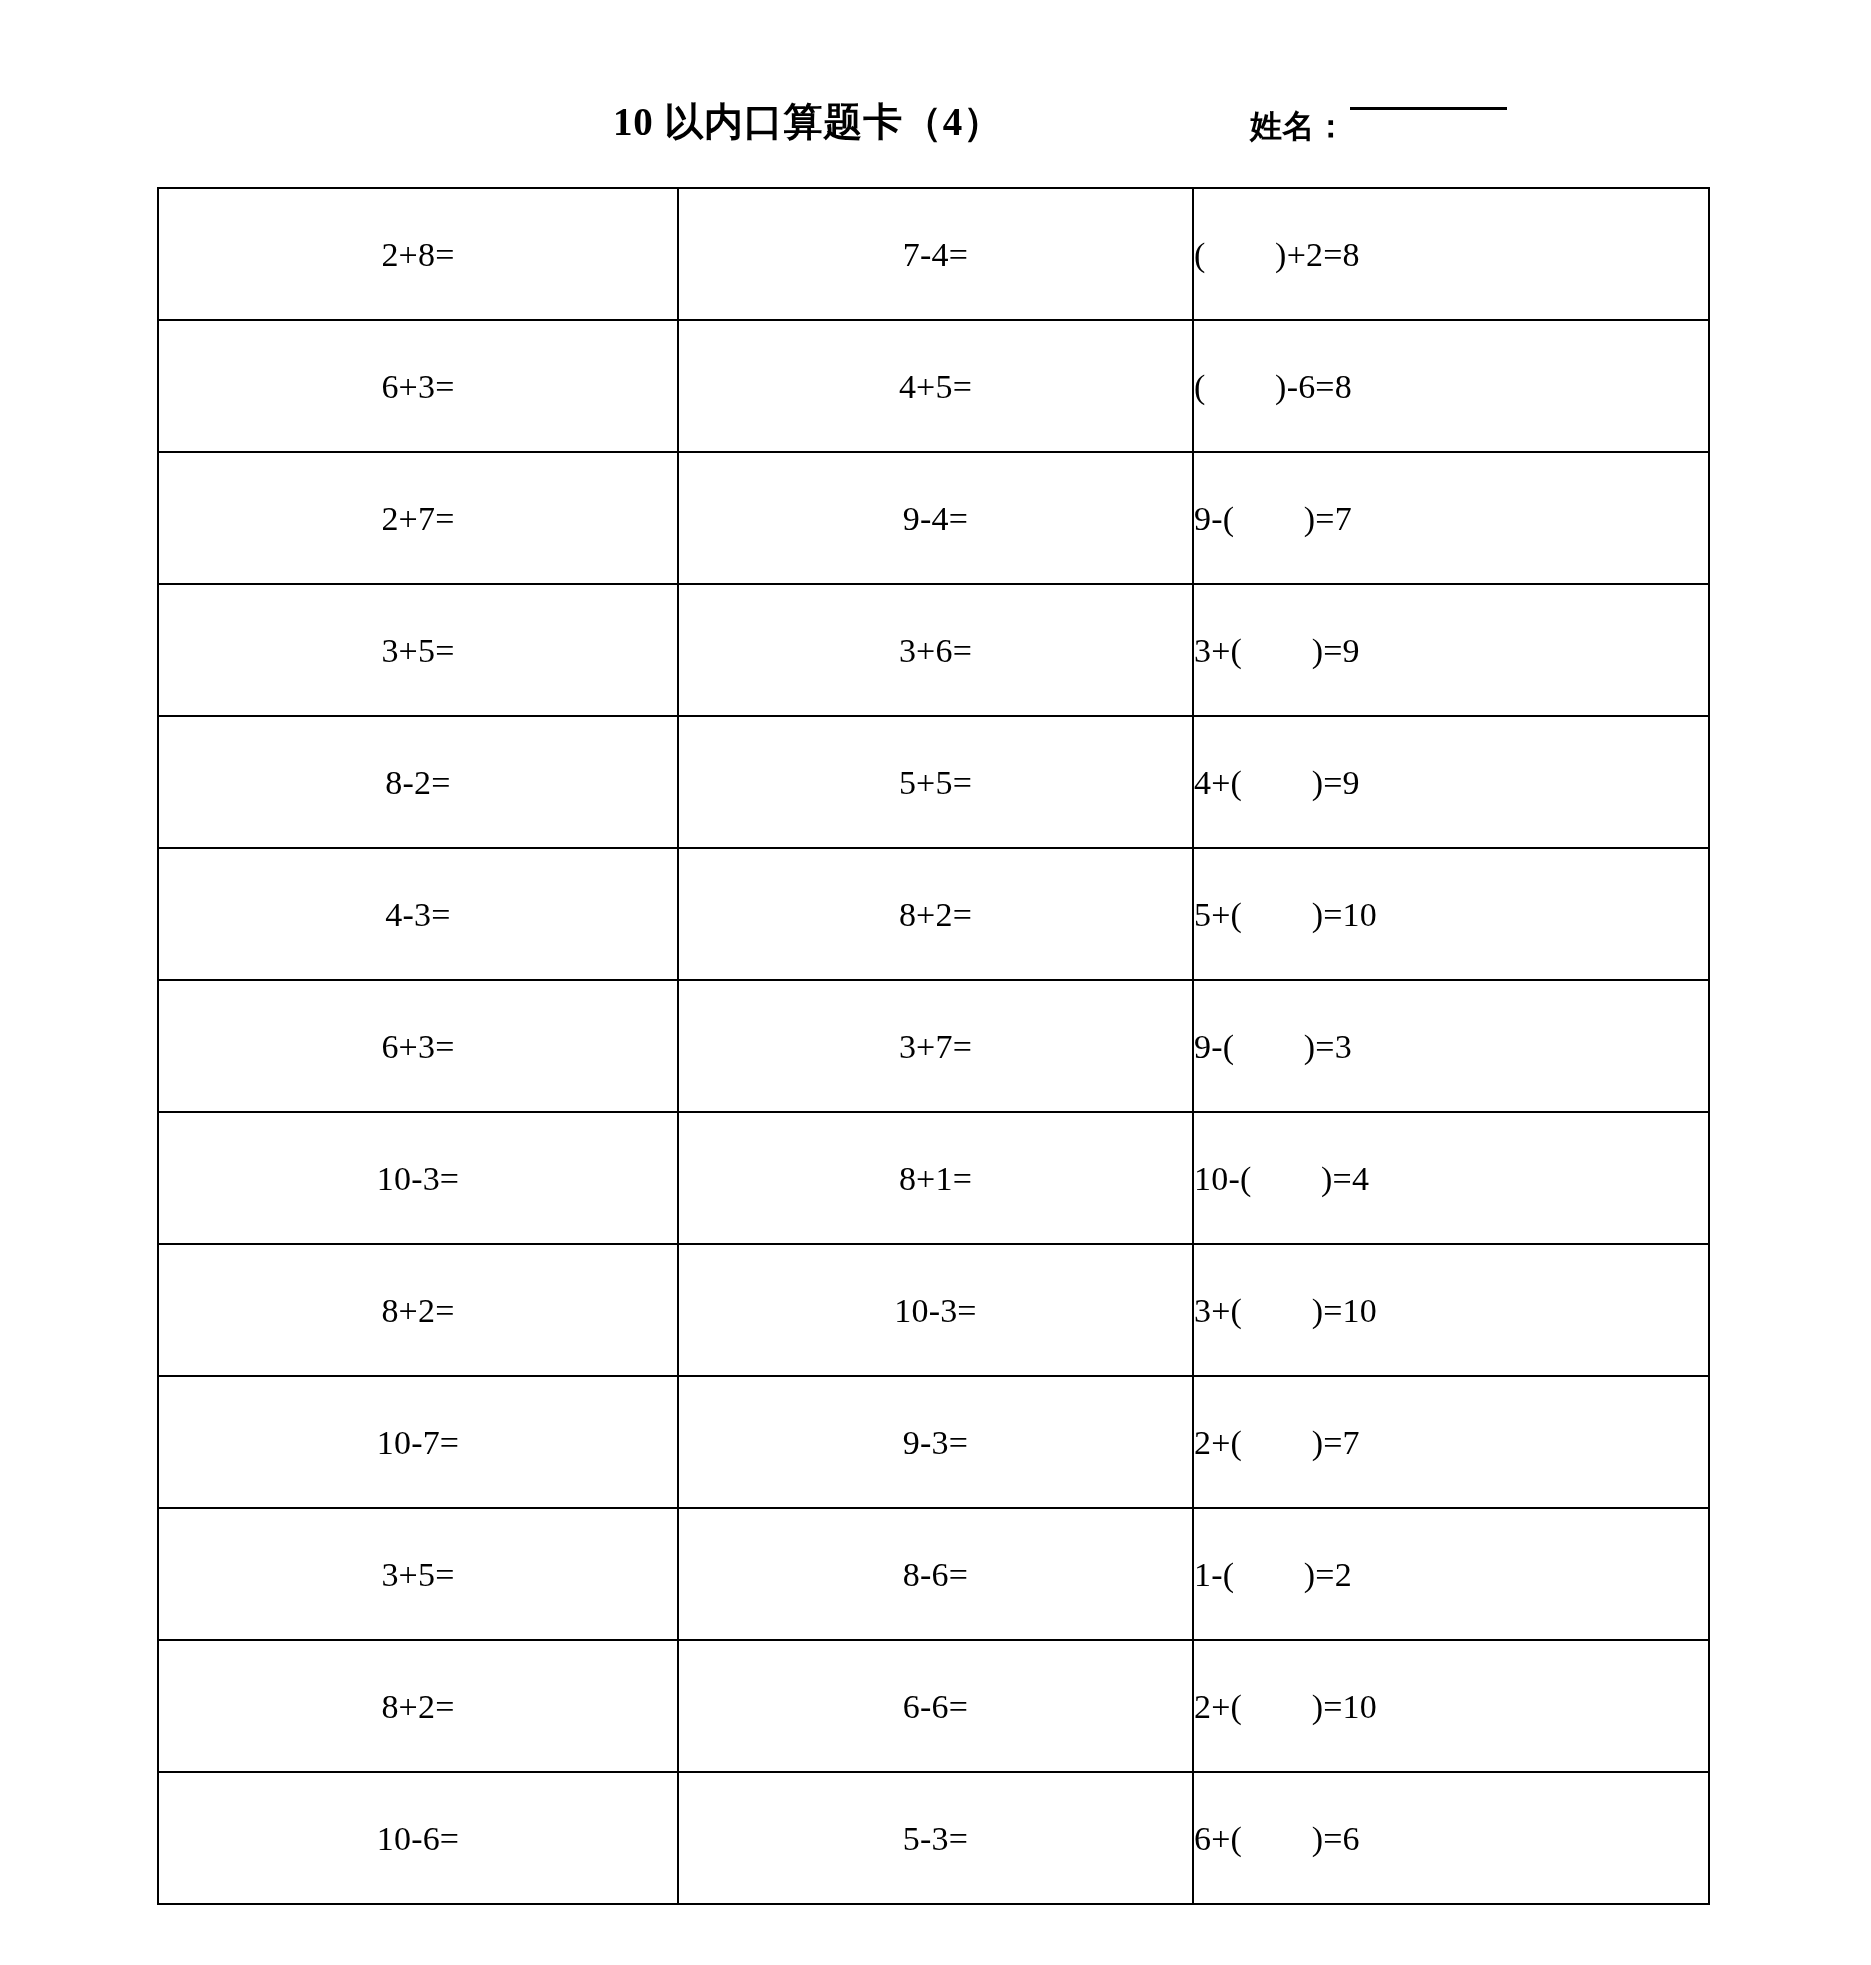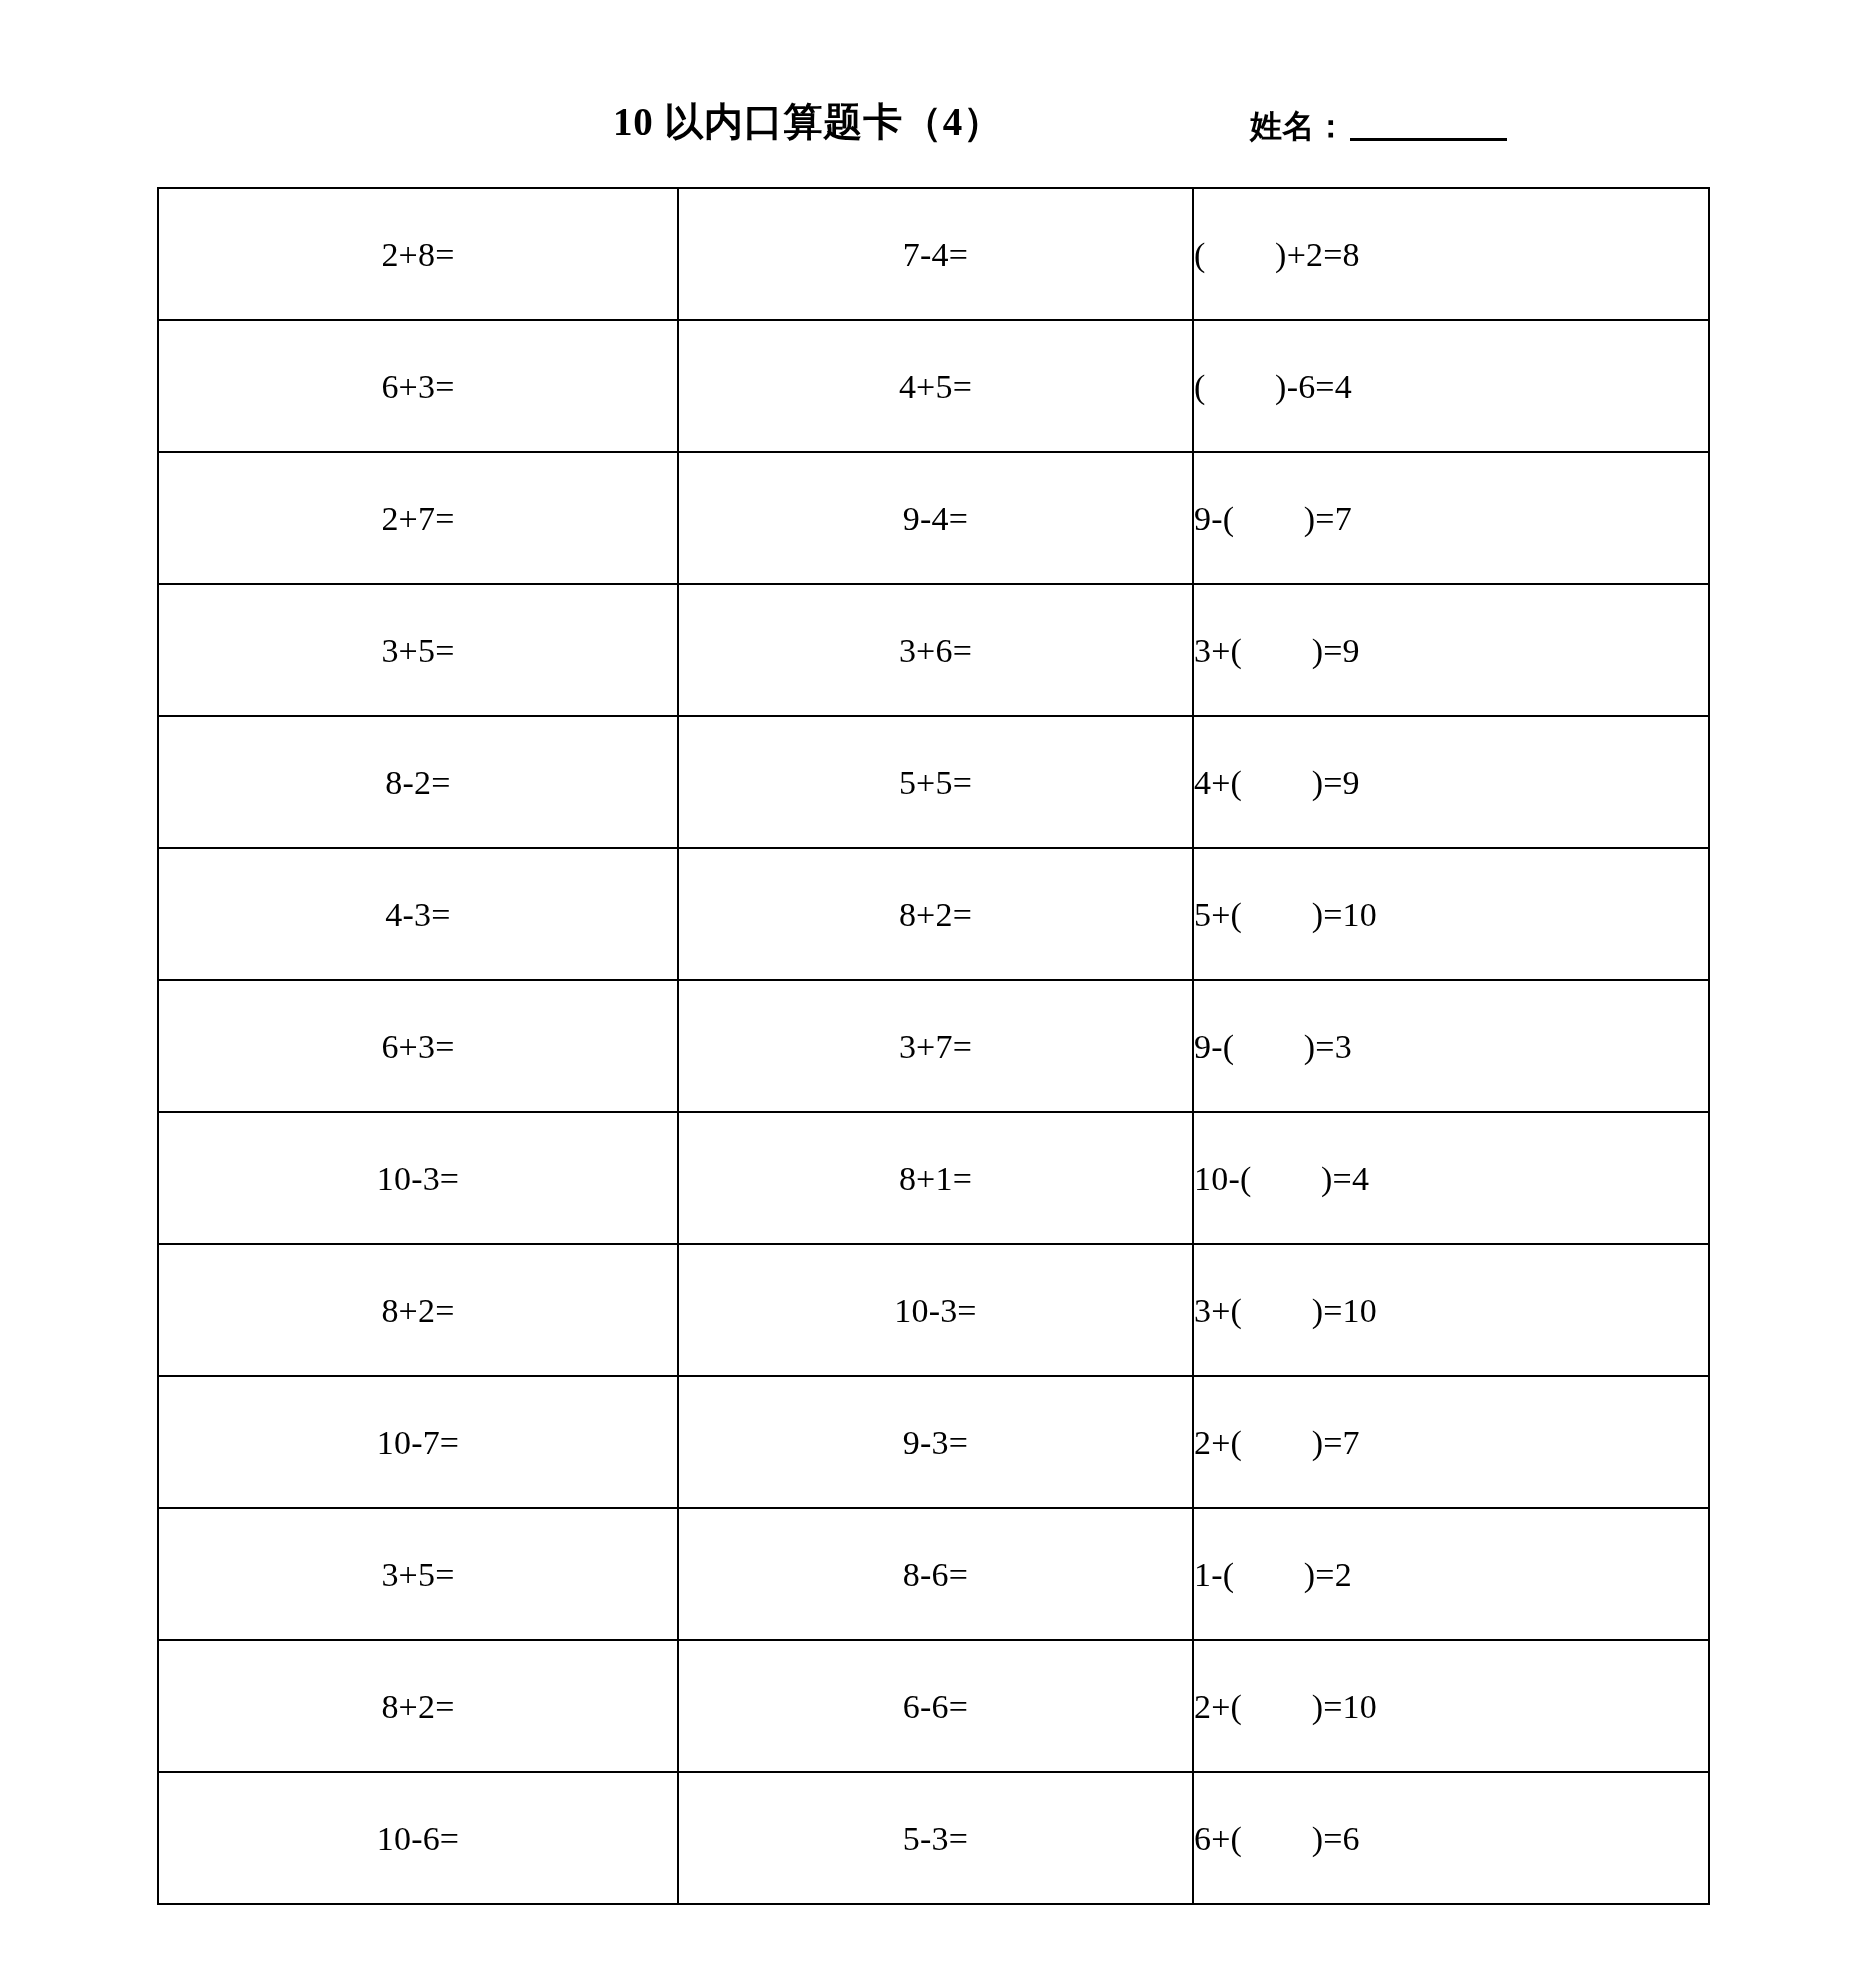--- a/index.html
+++ b/index.html
@@ -44,21 +44,20 @@
     letter-spacing: 0.8px;
     white-space: nowrap;
     text-align: left;
   }
 
   .name-block {
     position: absolute;
     left: 1250px;
     top: 9.4px;
     display: flex;
-    align-items: flex-end;
     white-space: nowrap;
   }
   .name-label {
     font-family: "Liberation Serif", "DejaVu Serif", serif;
     font-weight: bold;
     font-size: 32px;
     line-height: 38px;
     letter-spacing: 0.4px;
   }
   .name-rule {
@@ -123,21 +122,21 @@
     </colgroup>
     <tbody>
       <tr>
         <td>2+8=</td>
         <td>7-4=</td>
         <td class="col3">(        )+2=8</td>
       </tr>
       <tr>
         <td>6+3=</td>
         <td>4+5=</td>
-        <td class="col3">(        )-6=4</td>
+        <td class="col3">(        )-6=8</td>
       </tr>
       <tr>
         <td>2+7=</td>
         <td>9-4=</td>
         <td class="col3">9-(        )=7</td>
       </tr>
       <tr>
         <td>3+5=</td>
         <td>3+6=</td>
         <td class="col3">3+(        )=9</td>

